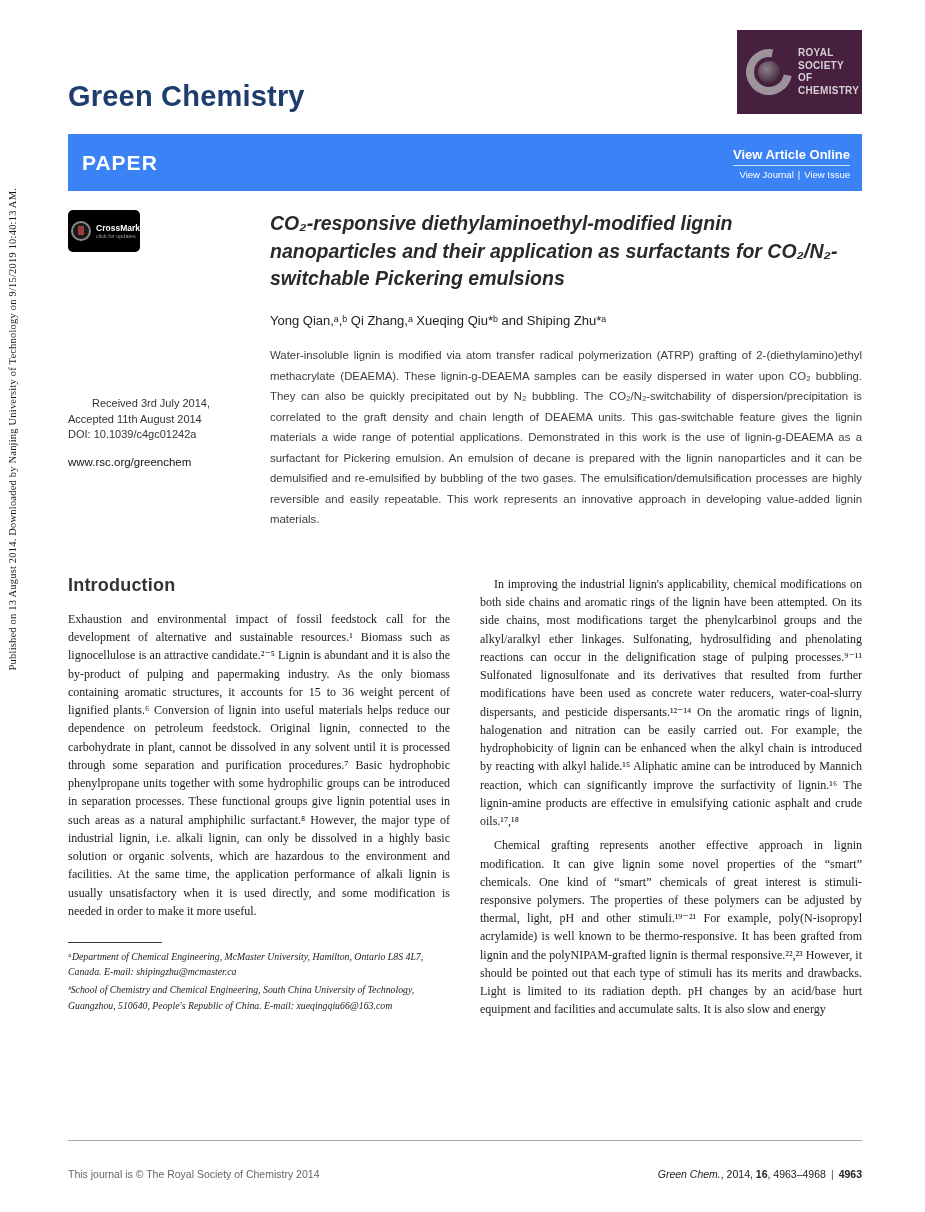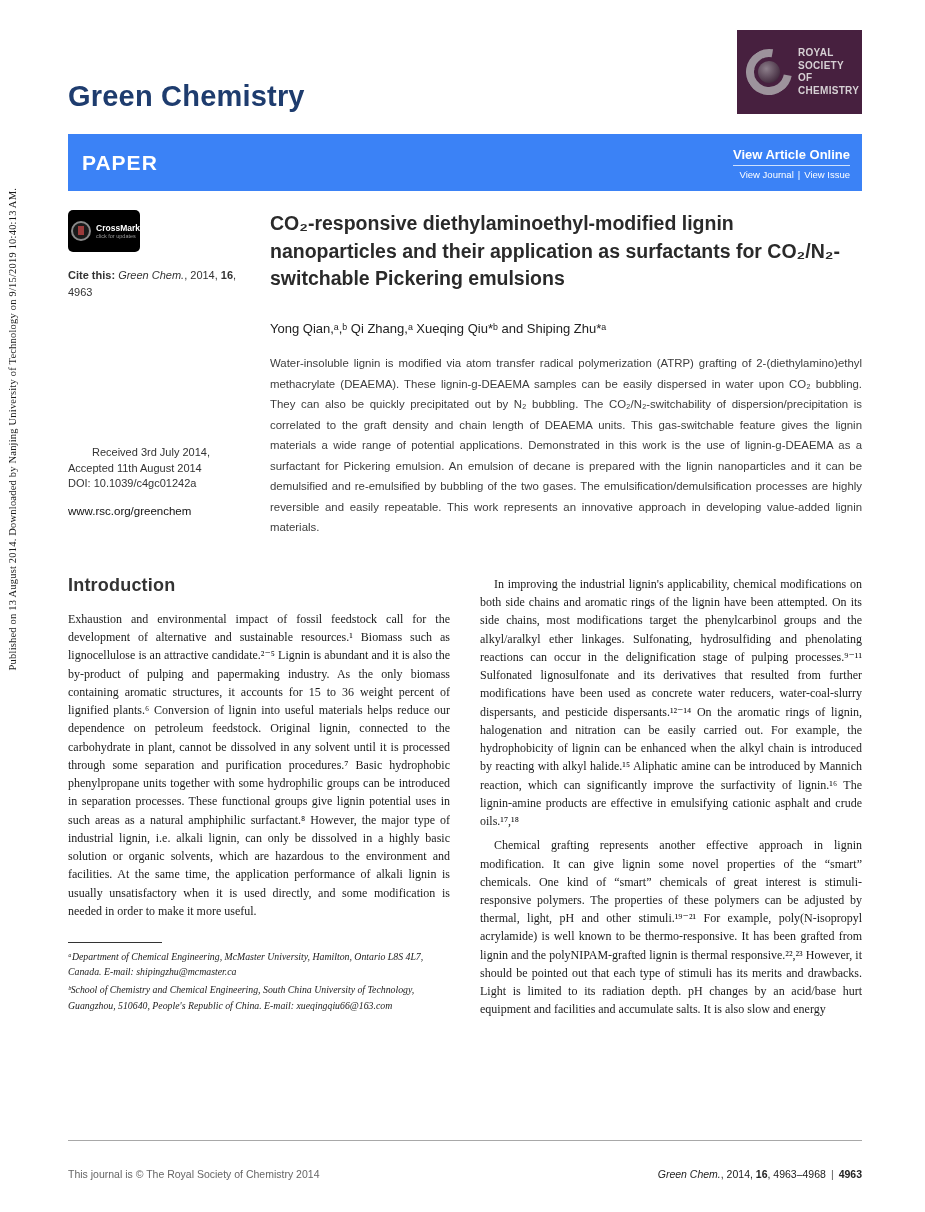--- a/index.html
+++ b/index.html
@@ -143,25 +143,26 @@
     font-size: 11px;
     line-height: 1.55;
     color: #333;
   }
   .received { margin-top: 144px; font-size: 11px; line-height: 1.45; color: #333; padding-left: 24px; }
   .accepted { font-size: 11px; line-height: 1.45; color: #333; }
   .doi { margin-top: 0; font-size: 11px; color: #333; }
   .website { margin-top: 16px; font-size: 11.5px; color: #111; cursor: pointer; }
 
   .article-title {
-    margin: 0 0 28px;
+    margin: 0 0 20px;
     font-size: 19.5px;
     font-weight: bold;
     line-height: 1.42;
     color: #2a2a2a;
+    font-style: italic;
   }
   .authors { font-size: 13px; color: #222; margin-bottom: 17px; }
   .abstract {
     font-size: 11.4px;
     line-height: 1.8;
     text-align: justify;
     color: #3c3c3c;
   }
 
   
@@ -255,21 +256,20 @@
 
   <div class="article-header">
     <div class="ah-left">
       <div class="crossmark">
         <div class="cm-ring"></div>
         <div class="cm-text">
           <div class="cm-label">CrossMark</div>
           <div class="cm-sub">click for updates</div>
         </div>
       </div>
-      <p class="cite-block"><b>Cite this: </b><i>Green Chem.</i><span>, 2014, </span><b>16</b><span>, 4963</span></p>
       <p class="received">Received 3rd July 2014,</p>
       <p class="accepted">Accepted 11th August 2014</p>
       <p class="doi">DOI: 10.1039/c4gc01242a</p>
       <p class="website">www.rsc.org/greenchem</p>
     </div>
     <div class="ah-right">
       <h2 class="article-title">CO₂-responsive diethylaminoethyl-modified lignin nanoparticles and their application as surfactants for CO₂/N₂-switchable Pickering emulsions</h2>
       <p class="authors">Yong Qian,ᵃ,ᵇ Qi Zhang,ᵃ Xueqing Qiu*ᵇ and Shiping Zhu*ᵃ</p>
       <p class="abstract">Water-insoluble lignin is modified via atom transfer radical polymerization (ATRP) grafting of 2-(diethylamino)ethyl methacrylate (DEAEMA). These lignin-g-DEAEMA samples can be easily dispersed in water upon CO₂ bubbling. They can also be quickly precipitated out by N₂ bubbling. The CO₂/N₂-switchability of dispersion/precipitation is correlated to the graft density and chain length of DEAEMA units. This gas-switchable feature gives the lignin materials a wide range of potential applications. Demonstrated in this work is the use of lignin-g-DEAEMA as a surfactant for Pickering emulsion. An emulsion of decane is prepared with the lignin nanoparticles and it can be demulsified and re-emulsified by bubbling of the two gases. The emulsification/demulsification processes are highly reversible and easily repeatable. This work represents an innovative approach in developing value-added lignin materials.</p>
     </div>

